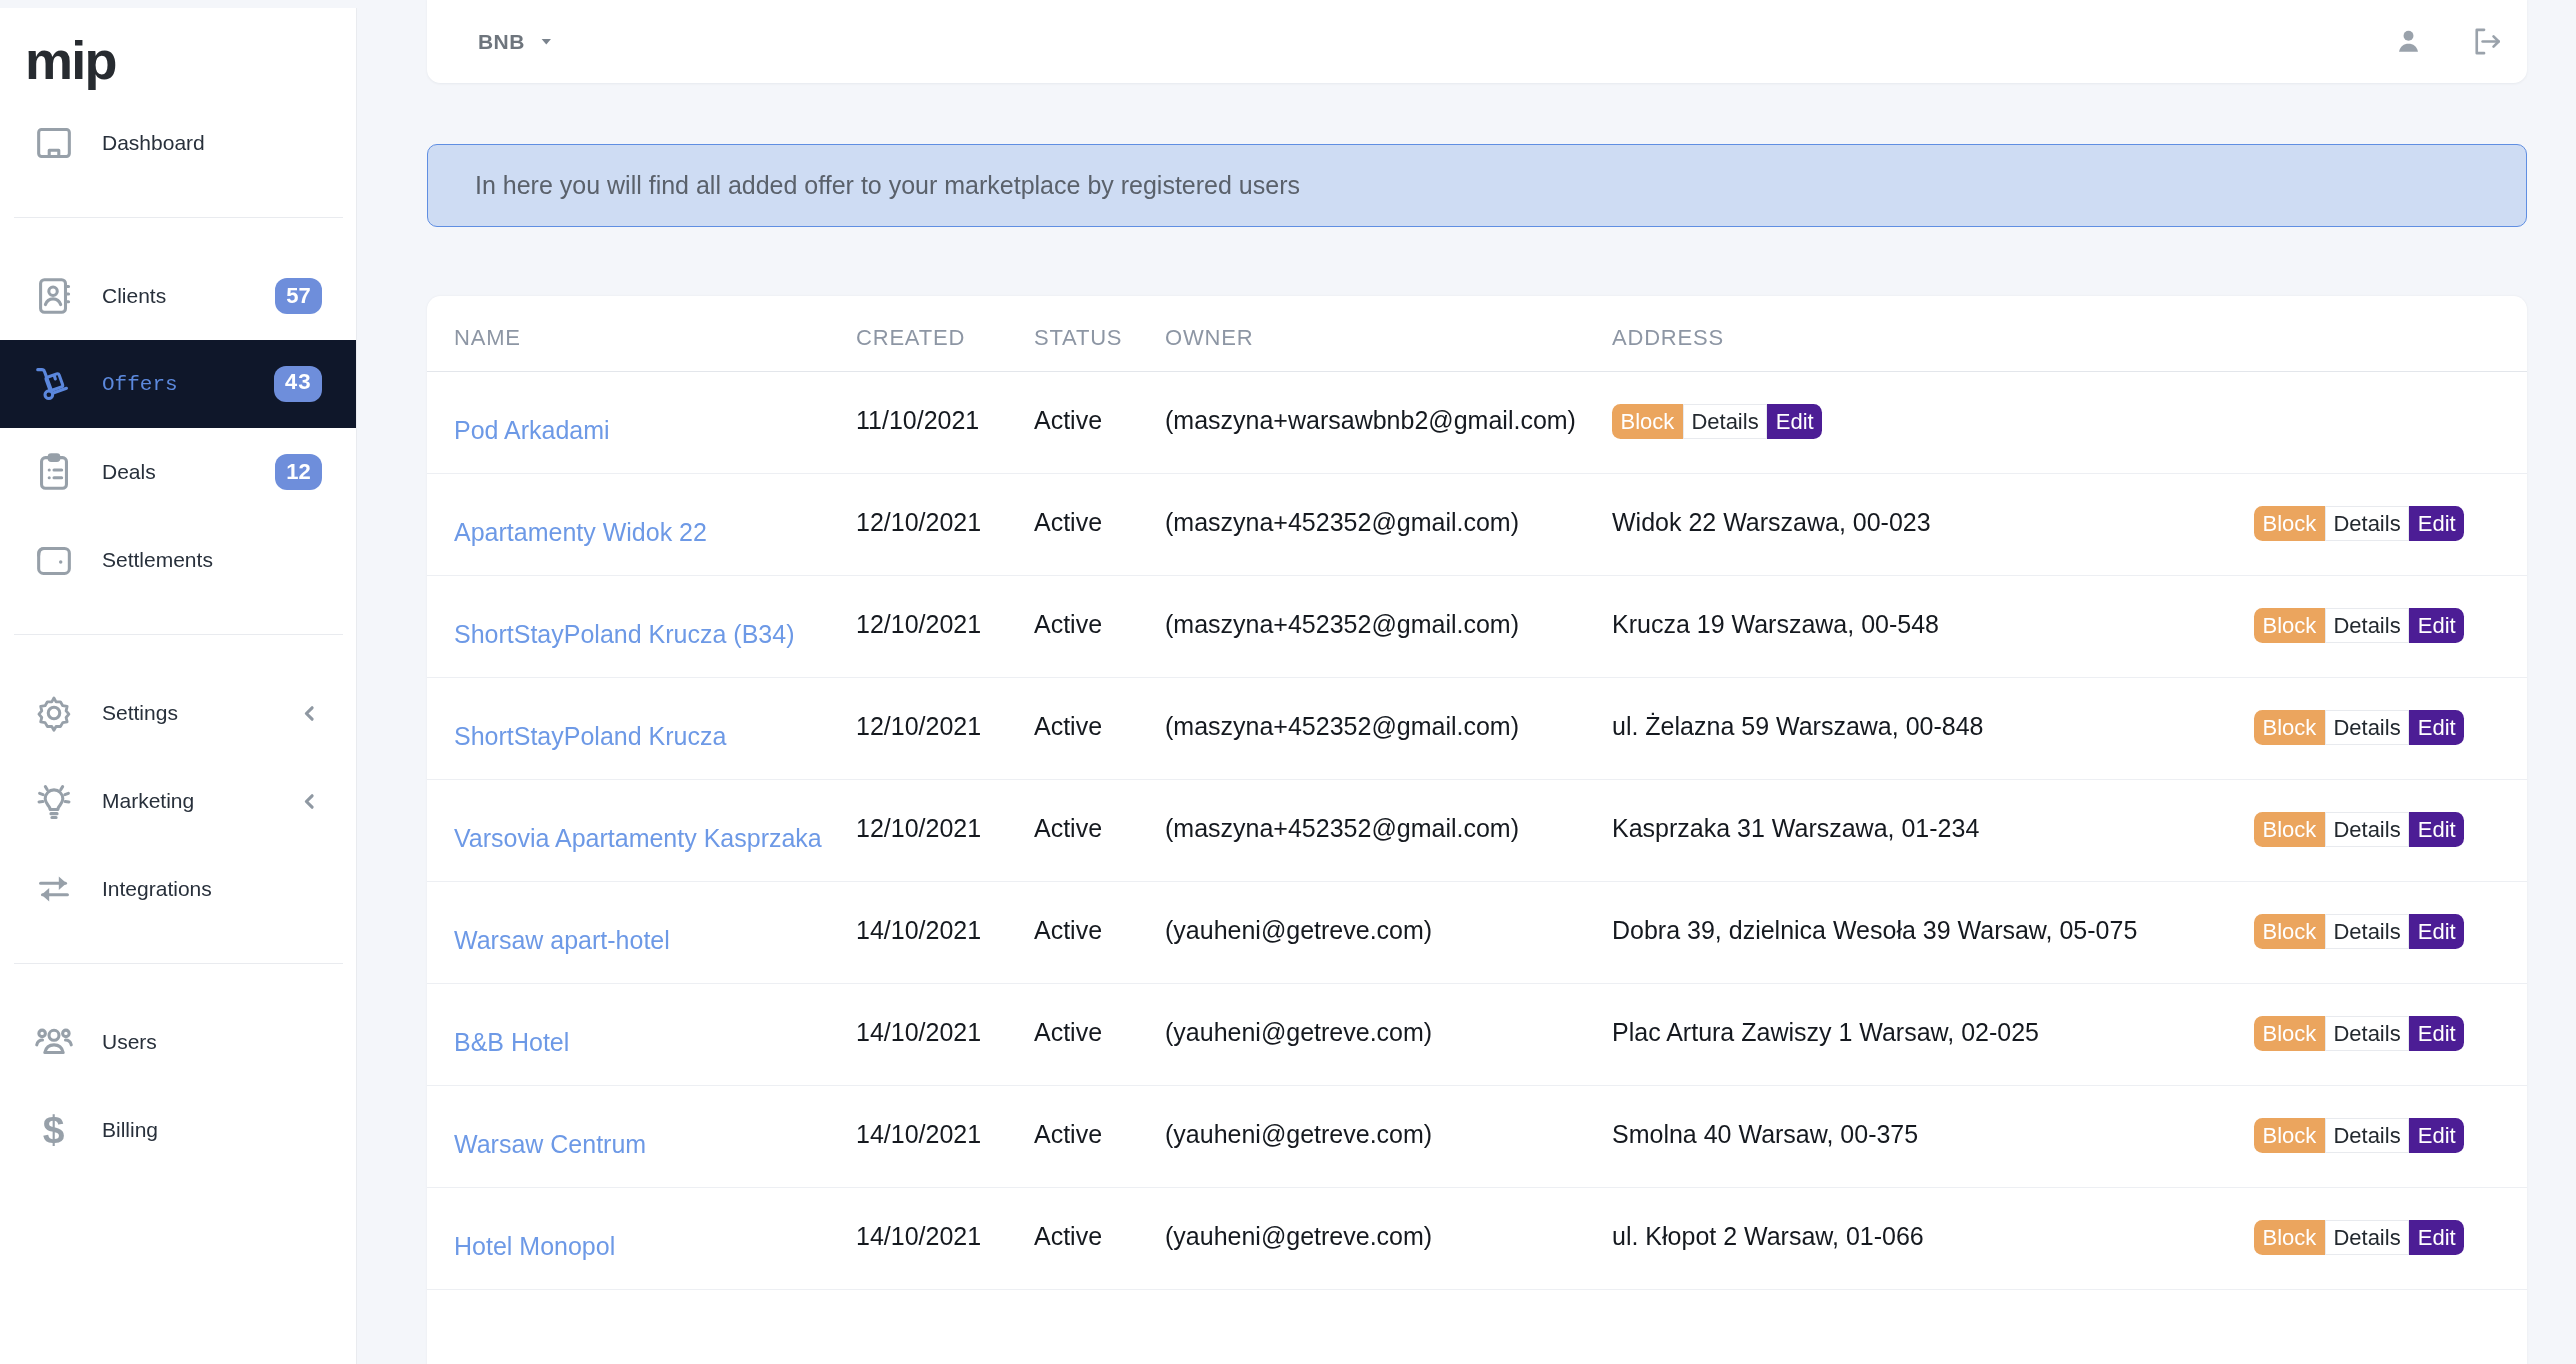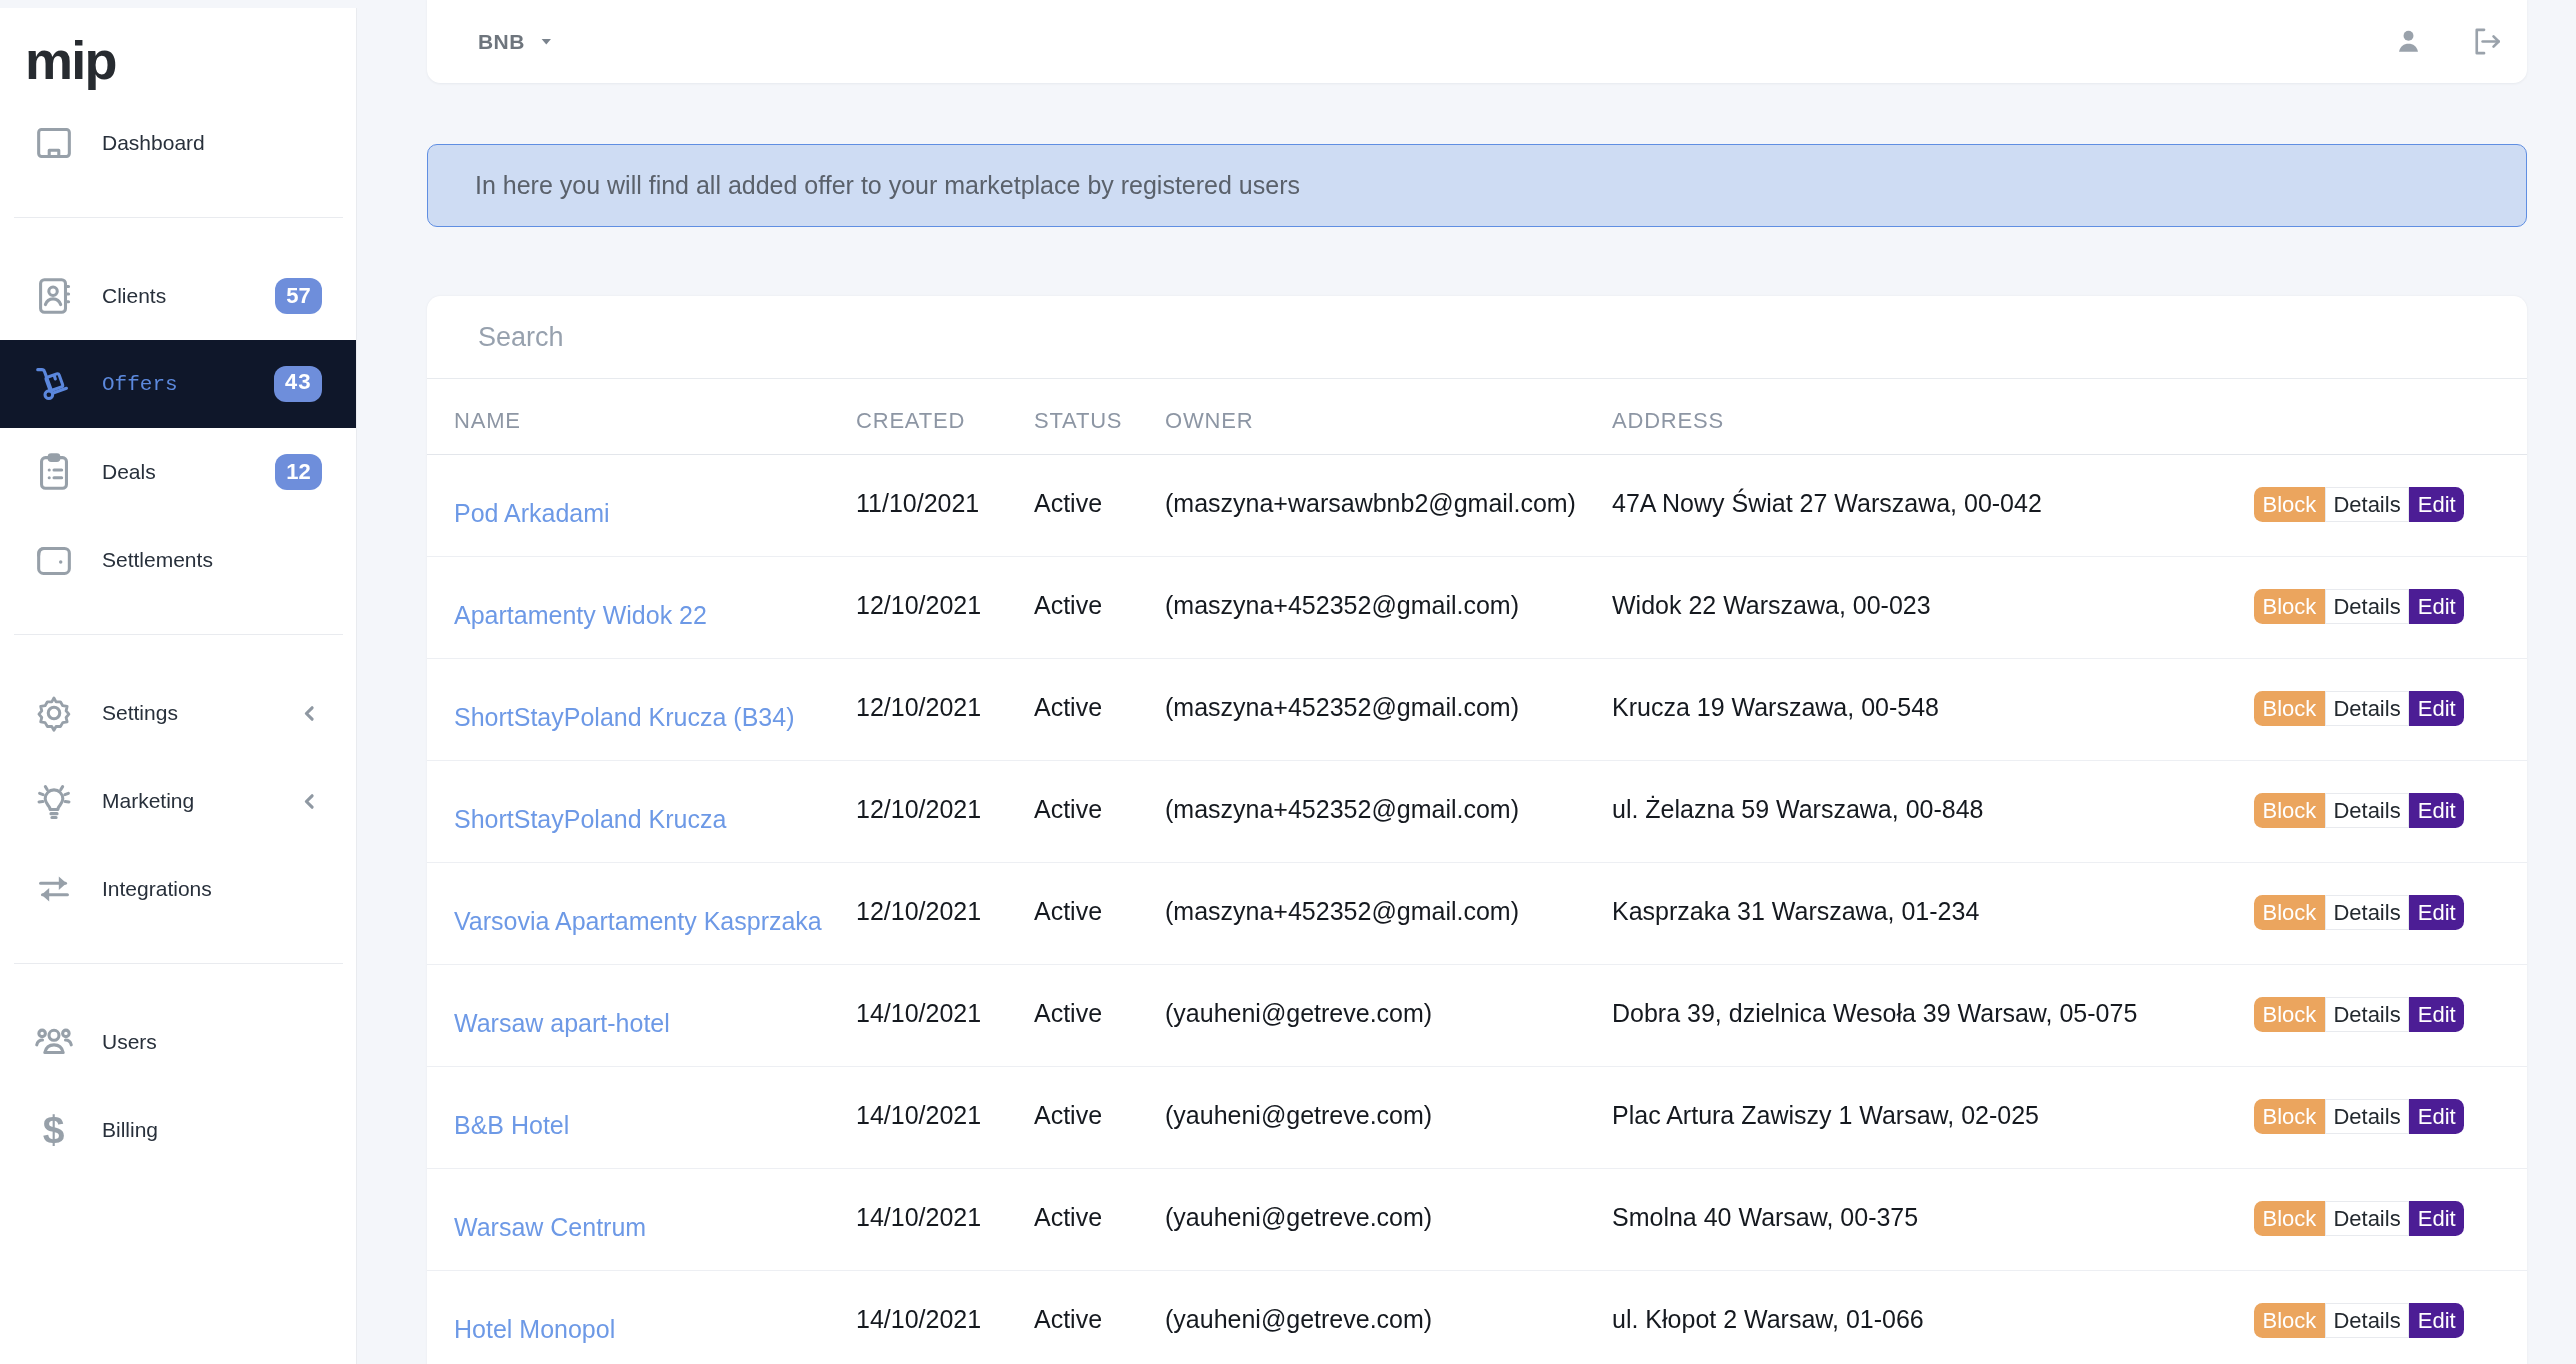--- a/index.html
+++ b/index.html
@@ -269,41 +269,37 @@
     </span>
   </div>
 </header>
 
 <div class="banner">
   <span class="banner-text">In here you will find all added offer to your marketplace by registered users</span>
 </div>
 
 <section class="card">
 
-  <div class="search-row">
-    <input class="search-input" type="text" placeholder="Search" style="">
-  </div>
 
   <div class="thead grid-cols">
     <span class="th">NAME</span>
     <span class="th">CREATED</span>
     <span class="th">STATUS</span>
     <span class="th">OWNER</span>
     <span class="th">ADDRESS</span>
     <span class="th"></span>
   </div>
 
   <div class="tbody">
 
     <div class="trow grid-cols">
       <div class="td name"><a>Pod Arkadami</a></div>
       <div class="td">11/10/2021</div>
       <div class="td">Active</div>
       <div class="td">(maszyna+warsawbnb2@gmail.com)</div>
-      <div class="td">47A Nowy Świat 27 Warszawa, 00-042</div>
       <div class="td actions">
         <button class="btn block">Block</button>
         <button class="btn details">Details</button>
         <button class="btn edit">Edit</button>
       </div>
     </div>
 
     <div class="trow grid-cols">
       <div class="td name"><a>Apartamenty Widok 22</a></div>
       <div class="td">12/10/2021</div>

